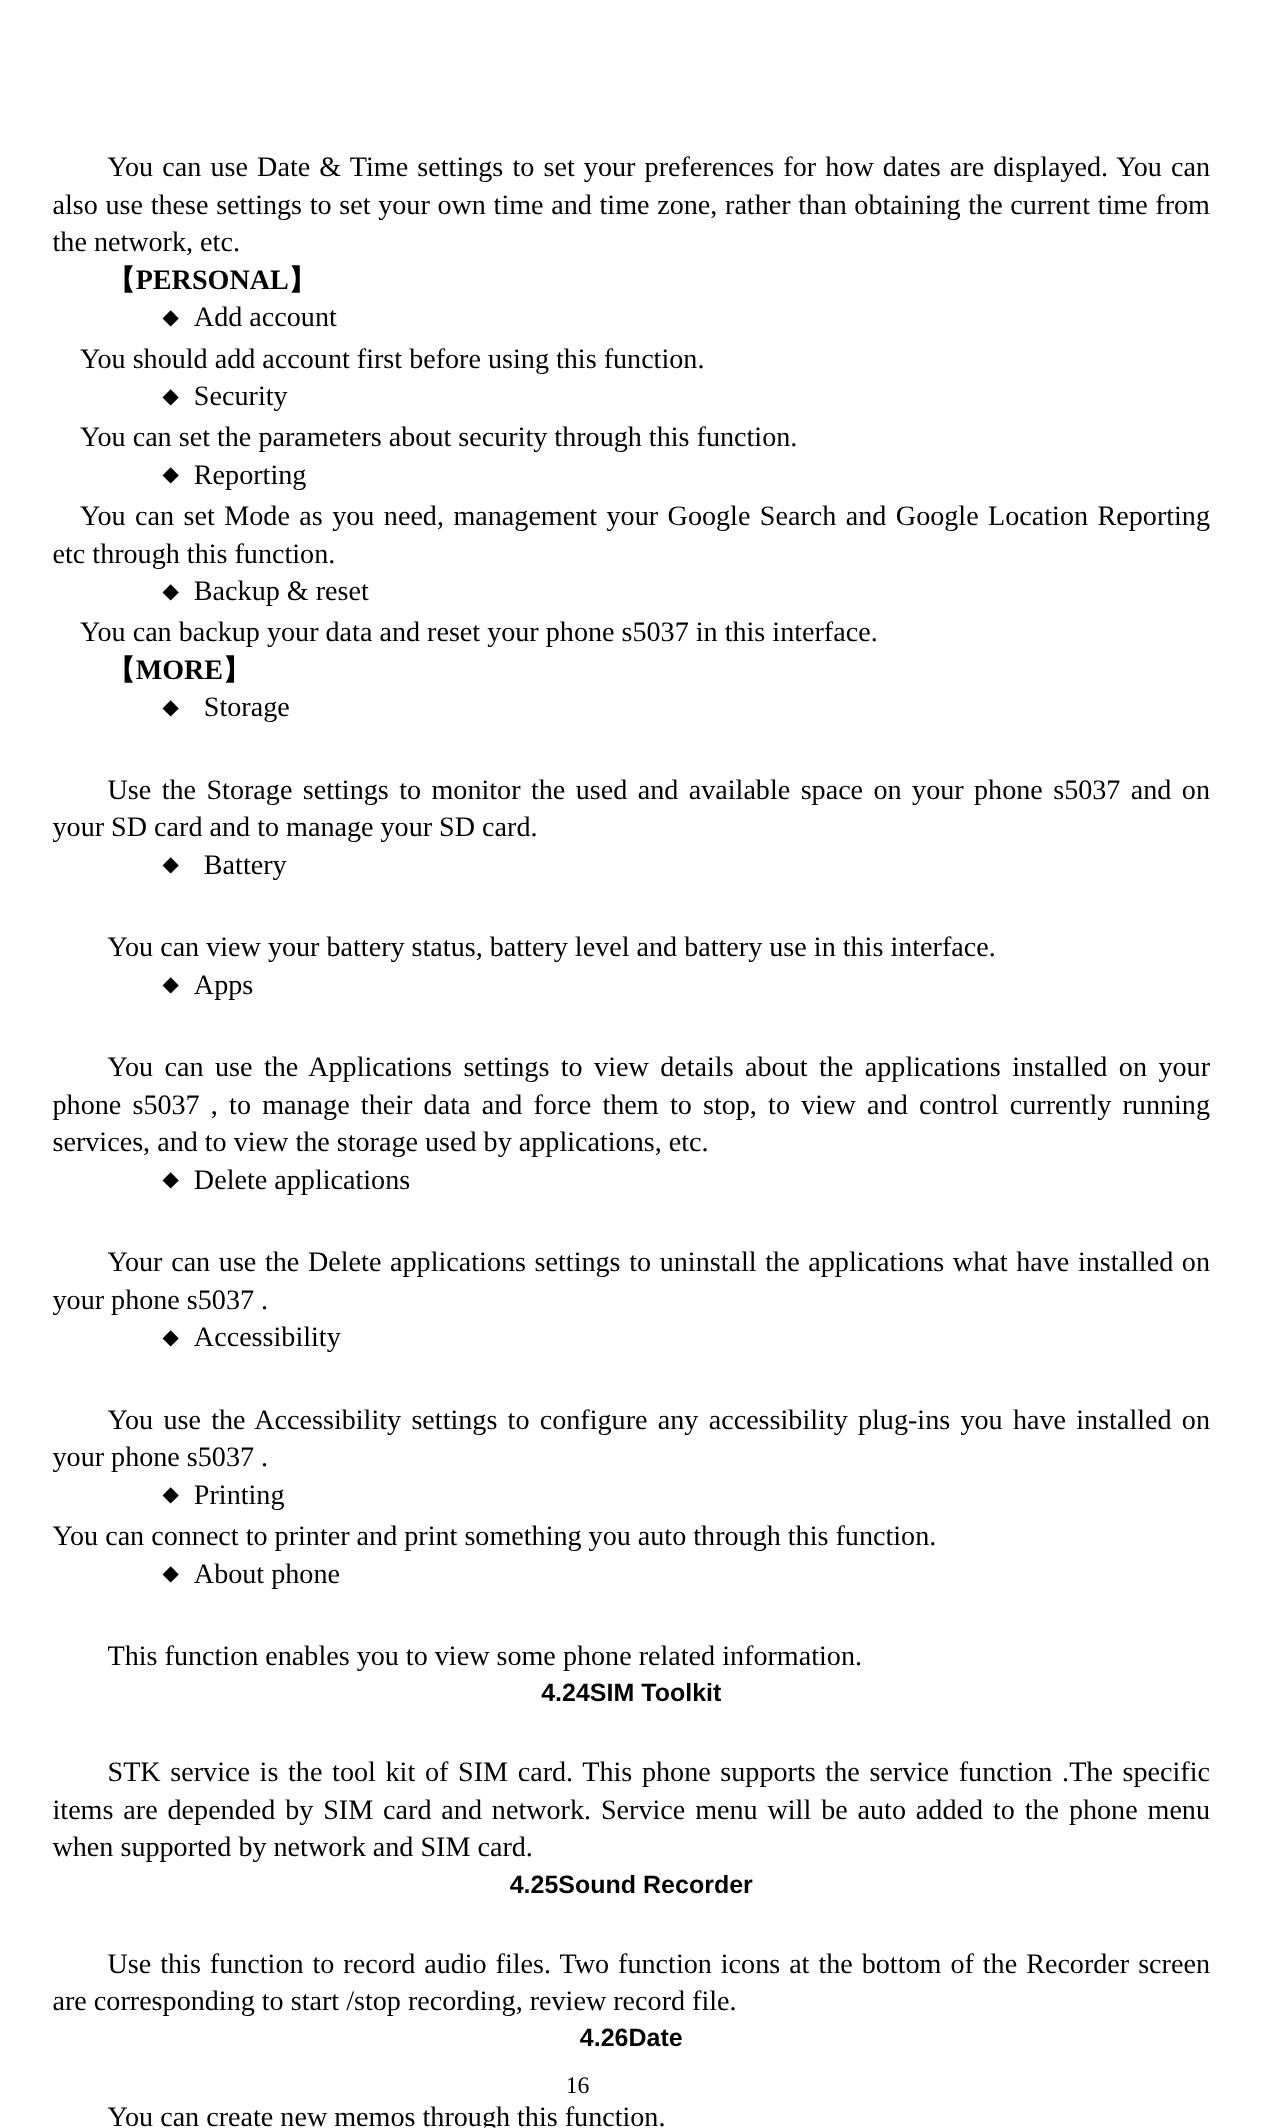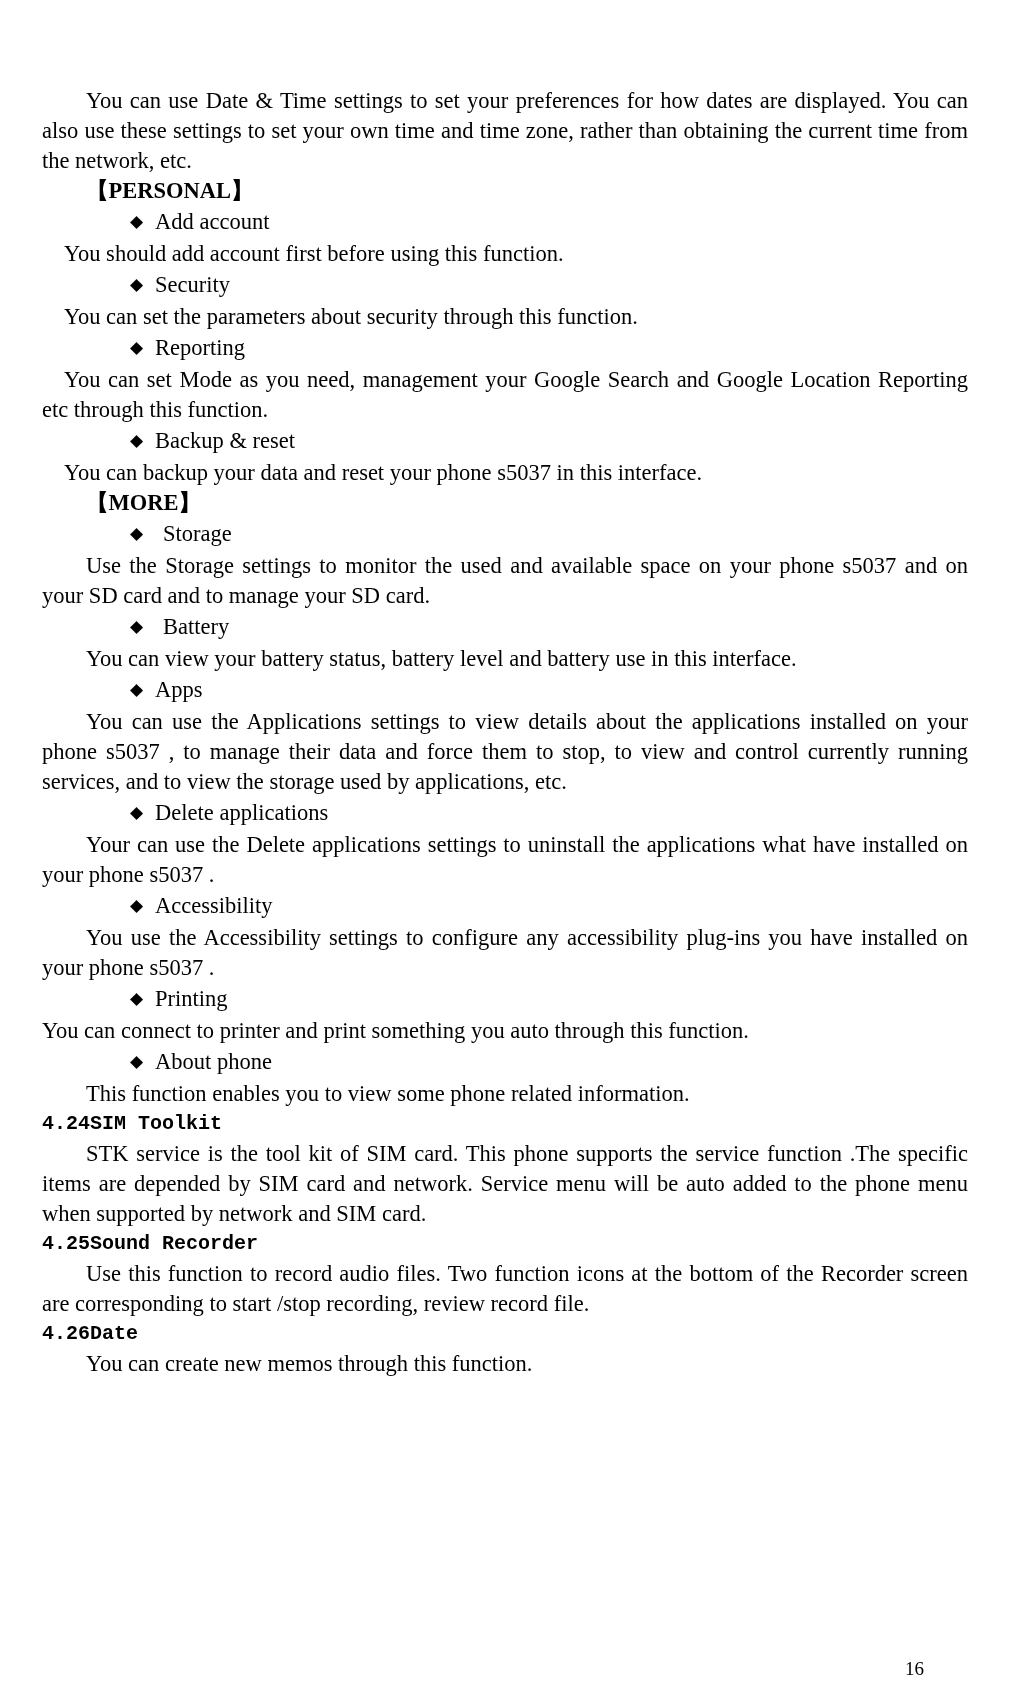--- a/index.html
+++ b/index.html
@@ -26,20 +26,21 @@
   .body-text {
     font-family: "Liberation Serif", serif;
     font-size: 22.5px;
     line-height: 30px;
     text-align: justify;
     text-justify: inter-word;
     margin: 0;
   }
   .indent {
     text-indent: 44px;
+    margin-top: 33px;
   }
   .indent-sm {
     text-indent: 22px;
   }
   .noindent {
     text-indent: 0;
   }
   .bracket-head {
     font-family: "Liberation Serif", serif;
     font-weight: bold;
@@ -60,34 +61,35 @@
     vertical-align: 2px;
     margin-right: 12px;
   }
   .bullet-label {
     font-family: "Liberation Serif", serif;
     font-weight: normal;
     font-size: 22.5px;
   }
   .bullet-row.wide .bullet-glyph { margin-right: 20px; }
   .sec-head {
-    font-family: Liberation Mono, monospace;
+    font-family: Liberation Sans, sans-serif;
     font-weight: bold;
     font-size: 20px;
     line-height: 30px;
     margin: 0;
     padding-left: 0;
+    text-align: center;
   }
   .sec-head .num { margin-right: 0px; }
   .pn {
     position: absolute;
     bottom: 22px;
     left: 0;
     width: 924px;
-    text-align: right;
+    text-align: center;
     font-family: "Liberation Serif", serif;
     font-size: 19px;
   }
 </style>
 </head>
 <body>
 
 <div class="page">
 
   <p class="body-text indent">You can use Date &amp; Time settings to set your preferences for how dates are displayed. You can also use these settings to set your own time and time zone, rather than obtaining the current time from the network, etc.</p>

